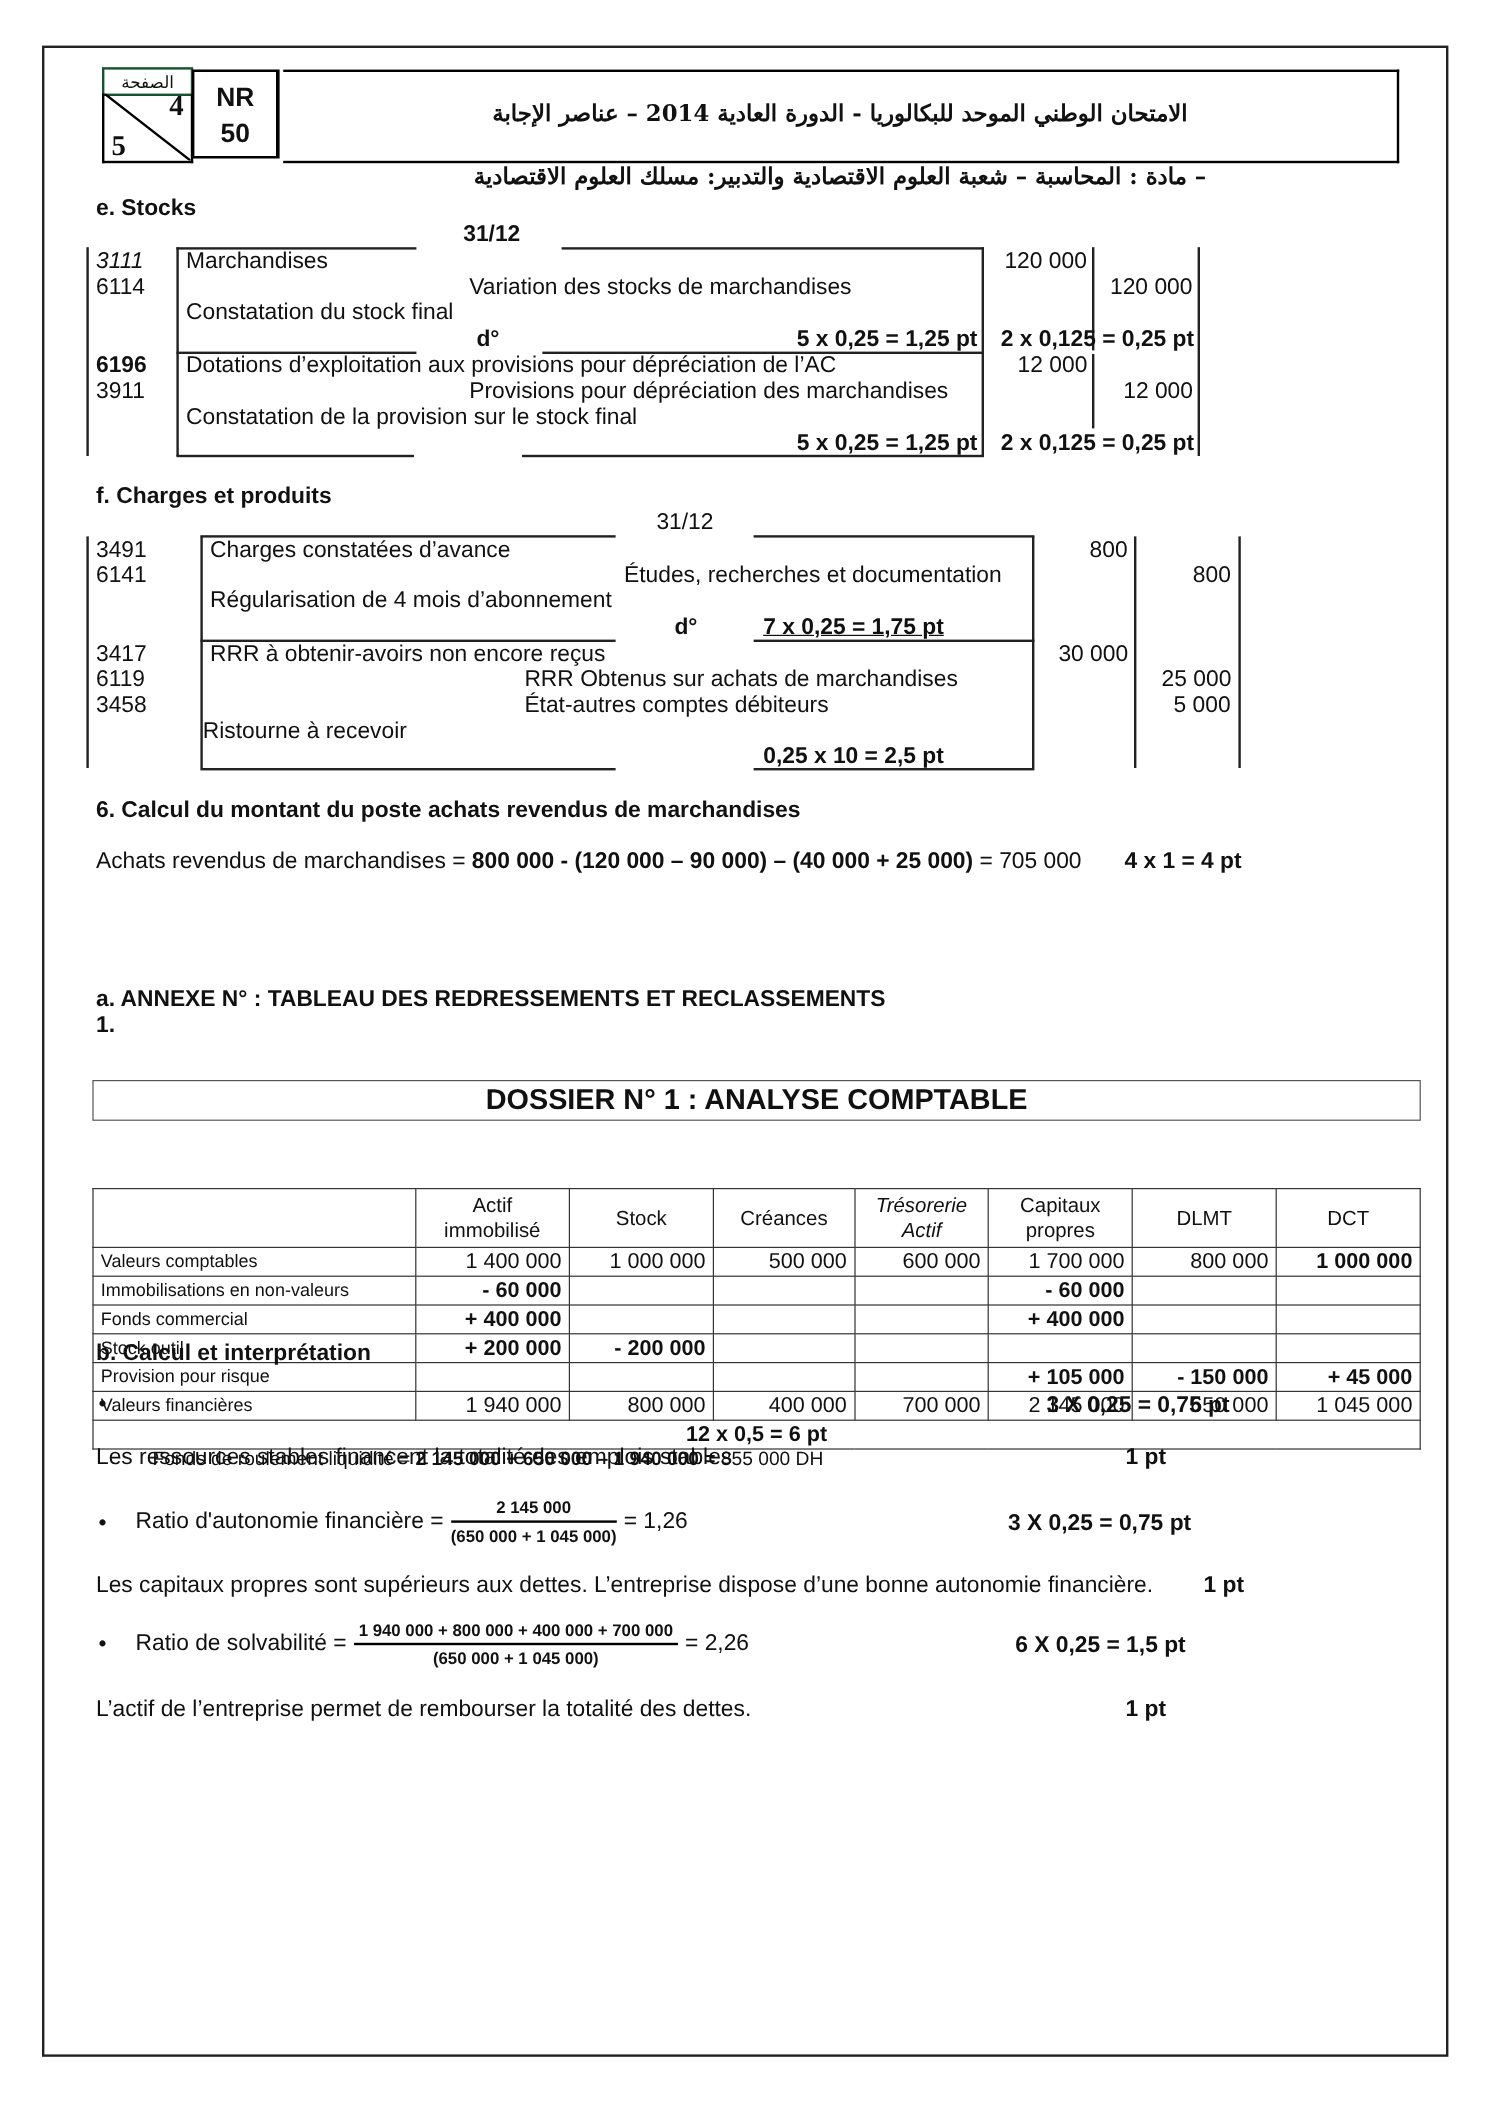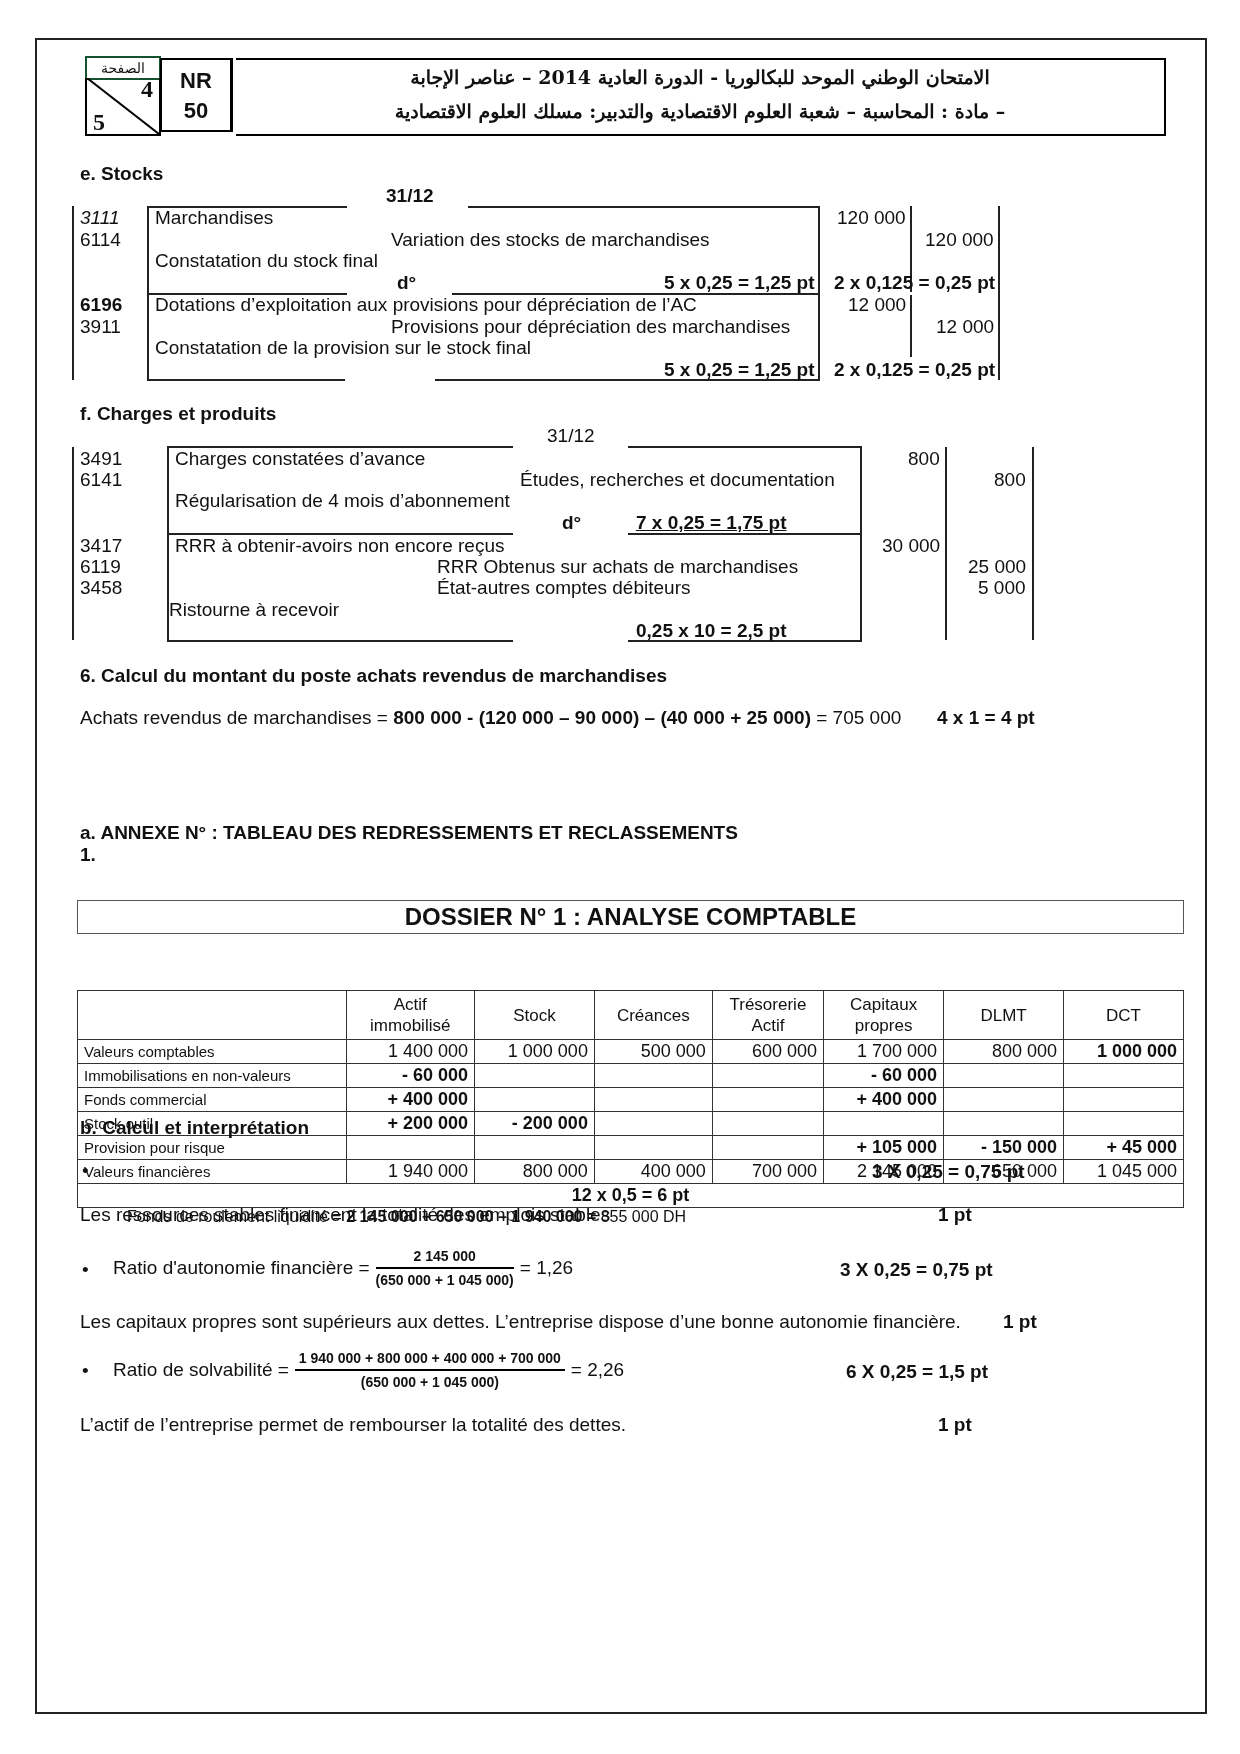--- a/index.html
+++ b/index.html
@@ -8,21 +8,21 @@
   .abs { position:absolute; white-space:nowrap; }
   .b { font-weight:bold; }
 
   
   .pg-label { position:absolute; left:85px; top:56px; width:72px; height:20px; border:2px solid #14532d; font-size:14px; text-align:center; line-height:20px; }
   .pg-box { position:absolute; left:85px; top:78px; width:72px; height:56px; border:2px solid #000; border-top:none; overflow:hidden; }
   .pg-box svg { position:absolute; left:0; top:0; }
   .pg-num { position:absolute; font-family:"Liberation Serif", serif; font-weight:bold; font-size:24px; }
   .nr-box { position:absolute; left:160px; top:58px; width:73px; height:74px; border:2px solid #000; border-right:3px solid #000; text-align:center; font-weight:bold; font-size:22px; line-height:30px; padding-top:6px; box-sizing:border-box; }
   .title-box { position:absolute; left:236px; top:58px; width:928px; height:74px; border:2px solid #000; border-left:none; text-align:center; font-family:"DejaVu Serif", serif; font-weight:bold; font-size:19px; direction:rtl; }
-  .title-box div { line-height:34px; }
+  .title-box div { line-height:34px;margin-top:18px; }
 
   
   .vline { position:absolute; width:2px; background:#222; }
   .hline { position:absolute; height:2px; background:#222; }
   .jtext { position:absolute; white-space:nowrap; font-size:19px; }
 
   
   table.redr { position:absolute; left:77px; top:990px; width:1107px; border-collapse:collapse; font-size:18px; }
   table.redr td, table.redr th { border:1.5px solid #333; padding:0 6px; height:23px; }
   table.redr th { font-weight:normal; text-align:center; line-height:21px; height:48px; font-size:17px; }
@@ -142,21 +142,21 @@
 <div class="abs b" style="left:80px;top:844px;font-size:19px;">1.</div>
 <div class="abs b" style="left:80px;top:822px;font-size:19px;">a. ANNEXE N°  : TABLEAU DES REDRESSEMENTS ET RECLASSEMENTS</div>
 
 <table class="redr">
   <thead>
     <tr>
       <th></th>
       <th style="width:108px;white-space:normal;">Actif immobilisé</th>
       <th style="width:100px;">Stock</th>
       <th style="width:98px;">Créances</th>
-      <th style="width:92px;white-space:normal;">Trésorerie Actif</th>
+      <th style="width:92px;white-space:normal;font-style:italic;">Trésorerie Actif</th>
       <th style="width:100px;white-space:normal;">Capitaux propres</th>
       <th style="width:100px;">DLMT</th>
       <th style="width:100px;">DCT</th>
     </tr>
   </thead>
   <tbody id="redr-body">
       <tr>
         <td class="lbl">Valeurs comptables</td>
         <td class="num">1 400 000</td>
         <td class="num">1 000 000</td>

